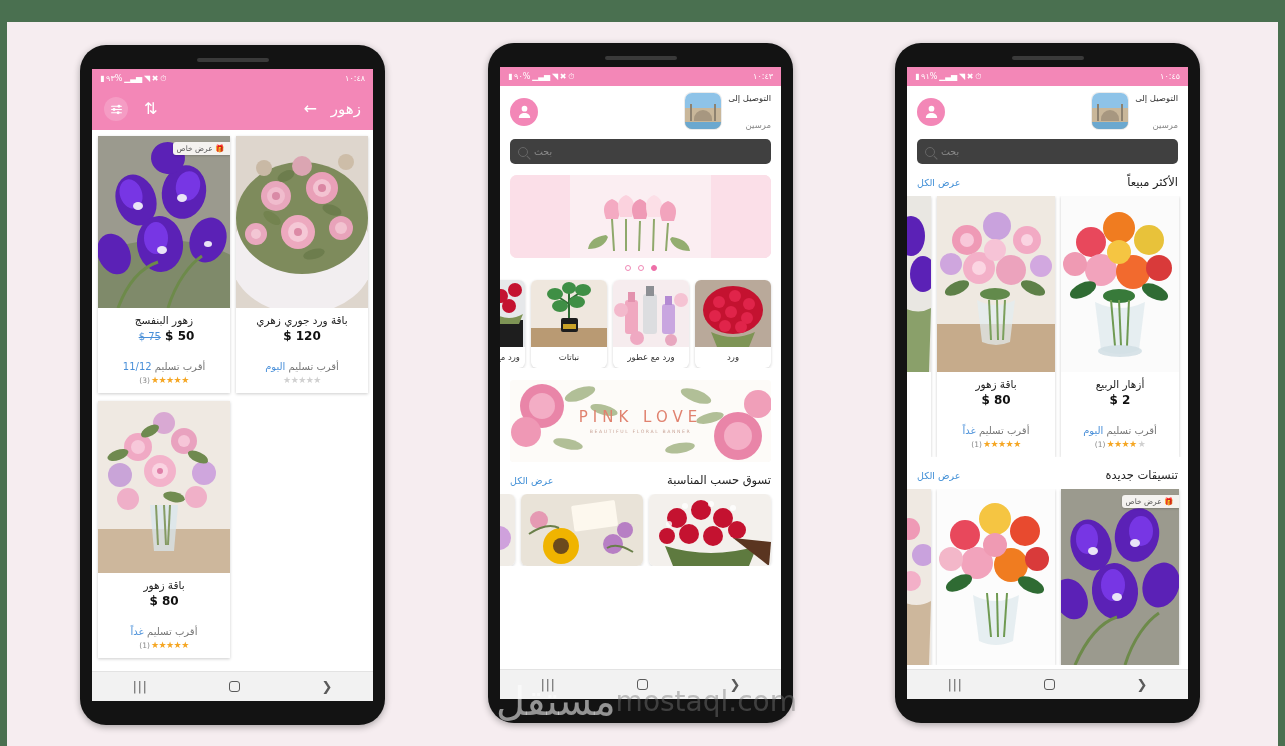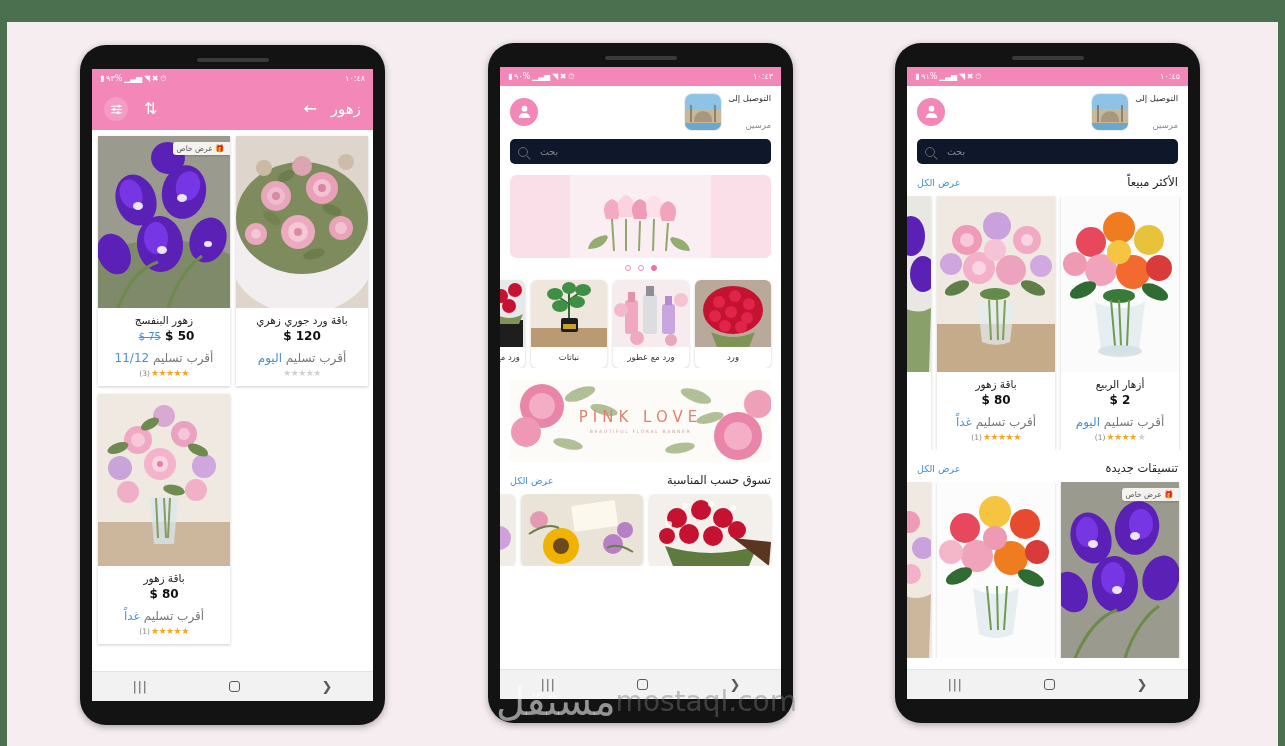--- a/index.html
+++ b/index.html
@@ -91,42 +91,42 @@
     position: relative;
   }
   .pimg { width: 100%; height: 172px; position: relative; overflow: hidden; }
   .pinfo { padding: 6px 4px 8px; text-align: center; }
   .pname { font-size: 10.5px; color: #222; margin-bottom: 3px; }
   .pprice { font-size: 12px; color: #111; font-weight: bold; direction: ltr; }
   .pprice .old {
     font-size: 10px; color: #4a90d9; text-decoration: line-through;
     font-weight: normal; margin-left: 5px;
   }
-  .pdeliv { font-size: 12px; color: #777; margin-top: 8px; }
+  .pdeliv { font-size: 10px; color: #777; margin-top: 18px; }
   .pdeliv .hl { color: #4a90d9; }
   .prate { margin-top: 3px; font-size: 9px; direction: ltr; display:flex; justify-content:center; align-items:center; gap:1px;}
   .stars { color: #f5a623; letter-spacing: -.5px; }
   .stars.grey { color: #d0d0d0; }
   .rcount { font-size: 7.5px; color: #888; }
   .badge {
     position: absolute; top: 6px; right: 0;
     background: #f4f2ef; color: #555;
     font-size: 7.5px; padding: 2px 5px 2px 4px;
     border-radius: 3px 0 0 3px;
     display: flex; align-items: center; gap: 3px;
     flex-direction: row-reverse;
     box-shadow: 0 1px 2px rgba(0,0,0,.18);
   }
 
   
   .head2 {
     direction: rtl; background: #fff; padding: 7px 10px 0;
   }
   .head2-row { display: flex; align-items: center; justify-content: space-between; }
-  .deliv-block { display: flex; align-items: center; gap: 7px; flex-direction: row-reverse; }
+  .deliv-block { display: flex; gap: 7px; flex-direction: row-reverse; }
   .city-thumb {
     width: 36px; height: 36px; border-radius: 7px; overflow: hidden;
     background: linear-gradient(#8ec3e8 0 42%, #c9b79a 42% 100%);
     position: relative; flex: 0 0 auto;
     box-shadow: 0 0 0 1px rgba(0,0,0,.08);
   }
   .city-thumb .dome {
     position: absolute; left: 9px; bottom: 8px; width: 18px; height: 11px;
     background: #a79780; border-radius: 10px 10px 0 0;
   }
@@ -136,22 +136,22 @@
   .city-thumb .min1 { left: 5px; } .city-thumb .min2 { right: 5px; }
   .city-thumb .water { position:absolute; left:0; bottom:0; width:100%; height:7px; background:#6ba8cf;}
   .deliv-text { text-align: right; }
   .deliv-lbl { font-size: 8.5px; color: #333; }
   .deliv-city { font-size: 8.5px; color: #888; margin-top: 17px; }
   .avatar {
     width: 28px; height: 28px; border-radius: 50%;
     background: #f387b7; display: flex; align-items: center; justify-content: center;
   }
   .searchbar {
-    margin-top: 9px; height: 25px; background: #0f172a; border-radius: 5px;
-    display: flex; align-items: center; padding: 0 8px; gap: 12px;
+    margin-top: 9px; height: 25px; background: #404040; border-radius: 5px;
+    display: flex; align-items: center; padding: 0 8px; gap: 6px;
     flex-direction: row-reverse; justify-content: flex-start;
   }
   .search-ph { font-size: 9.5px; color: #8b8b8b; }
   .mag { width: 10px; height: 10px; border: 1.4px solid #666; border-radius: 50%; position: relative; }
   .mag::after { content:""; position:absolute; width:1.4px; height:5px; background:#666; transform: rotate(-45deg); right:-2px; bottom:-4px;}
 
   
   .carousel {
     margin: 11px 10px 0; height: 83px; border-radius: 7px; overflow: hidden;
     background: linear-gradient(135deg,#fbe5ea 0%, #f9d9e3 55%, #f6cfdc 100%);

